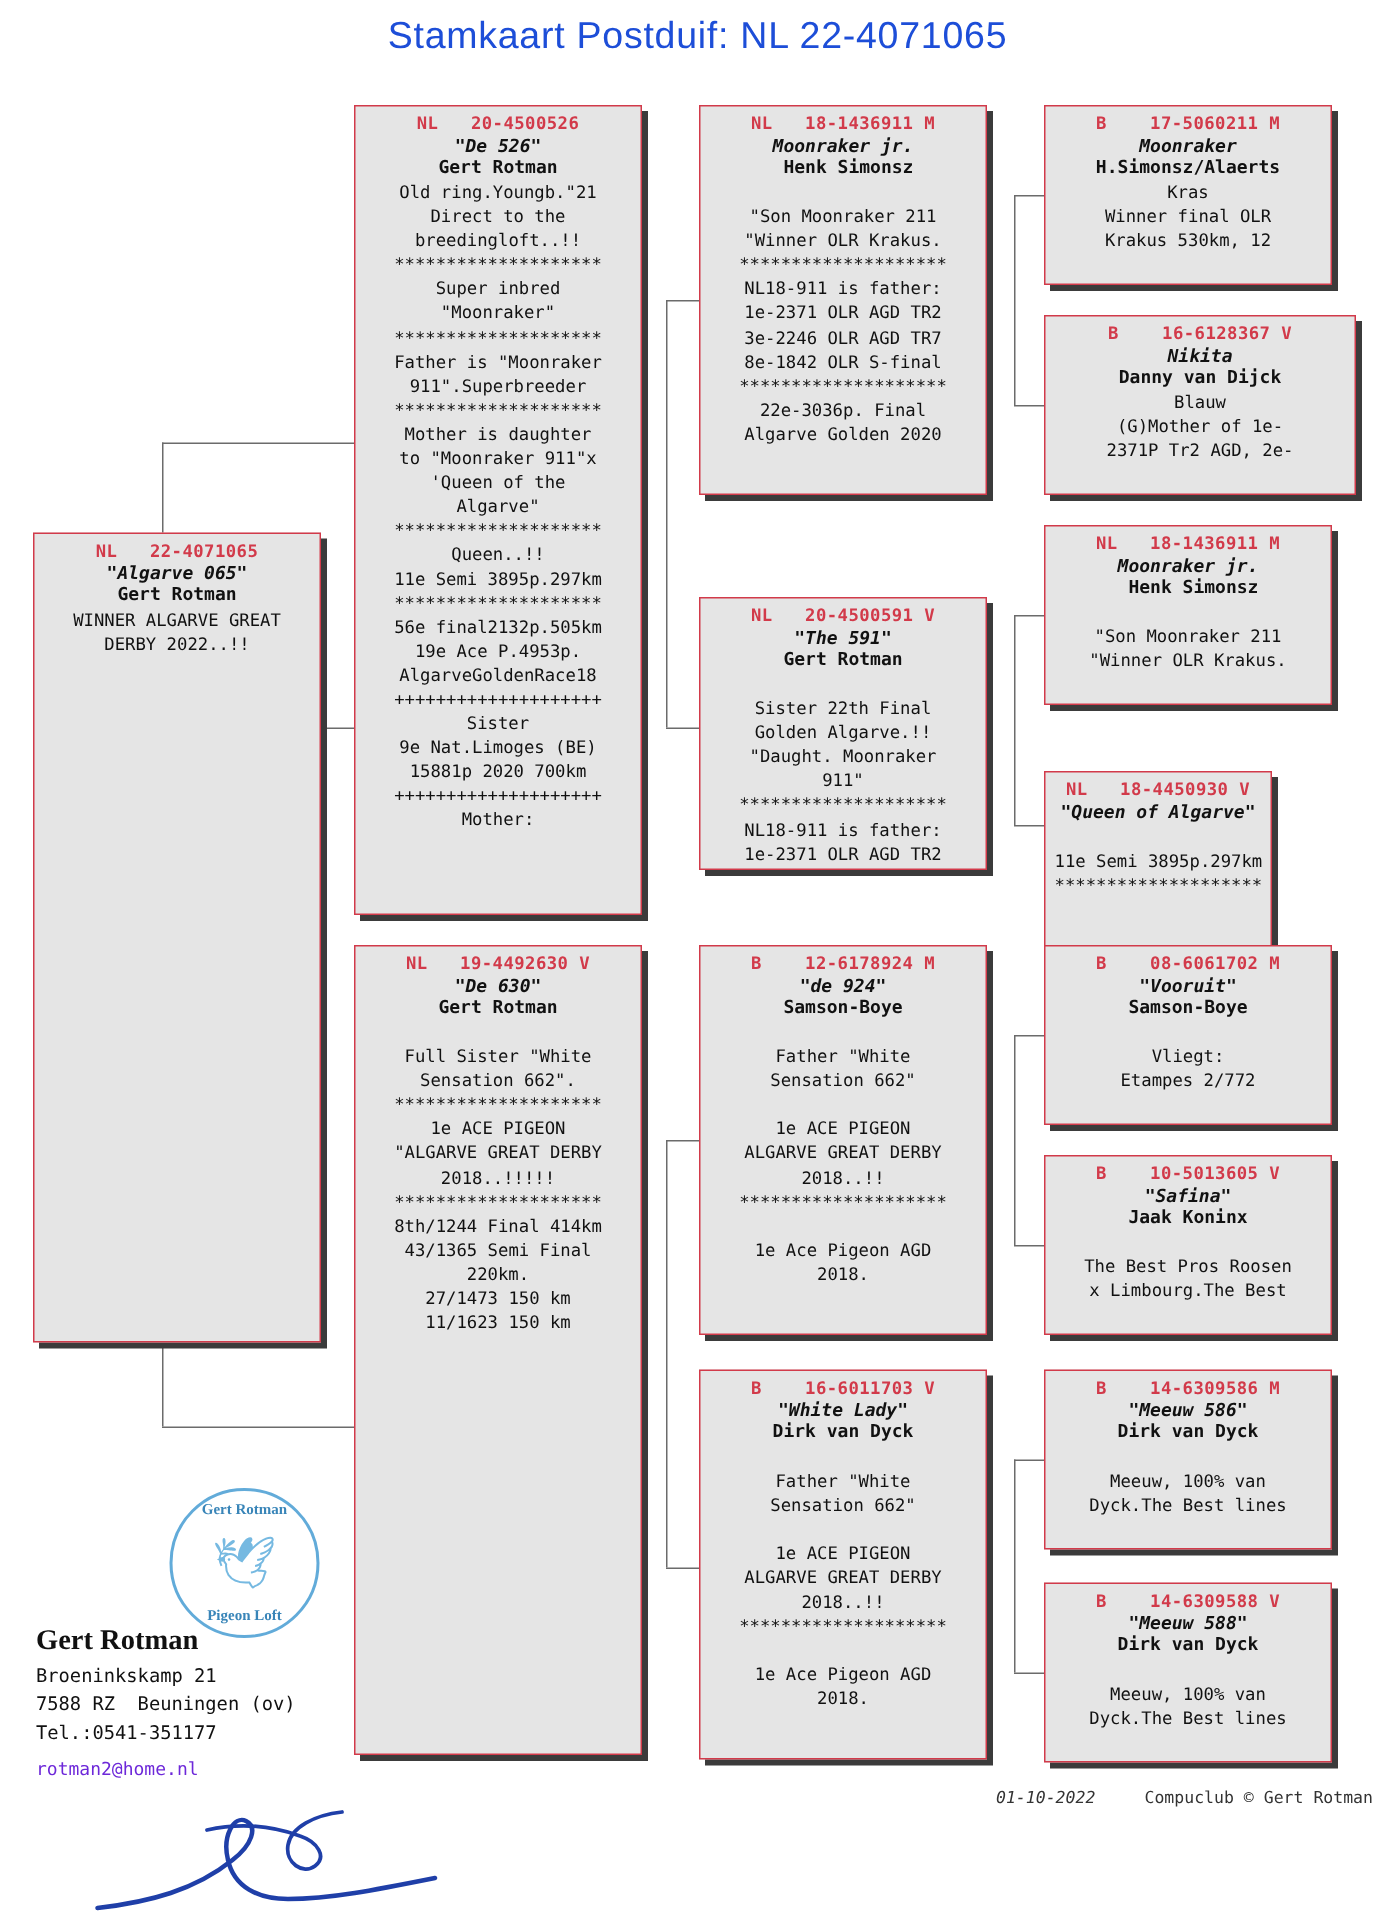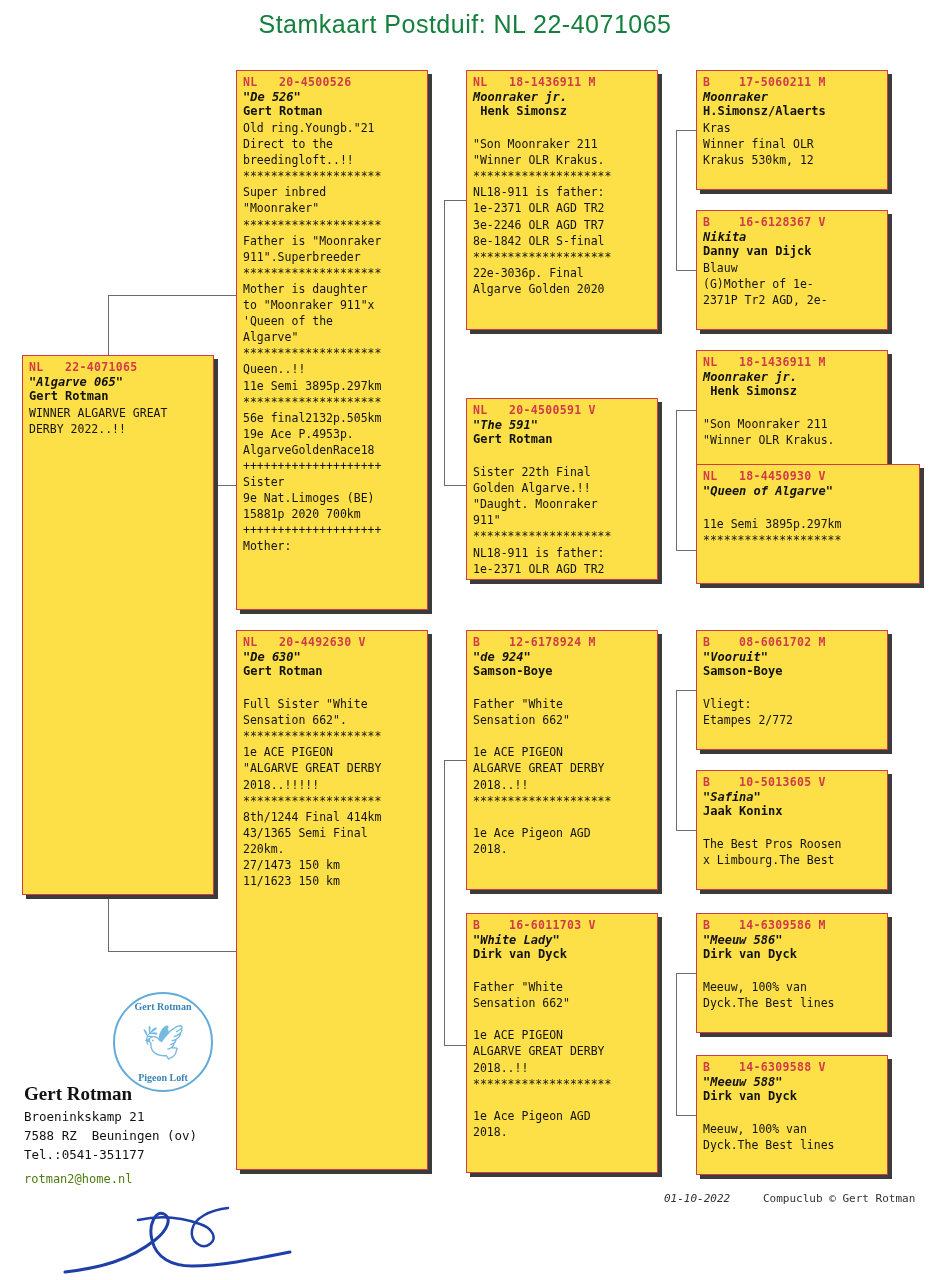--- a/index.html
+++ b/index.html
@@ -10,33 +10,34 @@
     position:relative;
     overflow:hidden;
   }
   .page{position:relative;width:930px;height:1280px;}
 
   .title{
     position:absolute;top:10px;left:0;width:930px;
     text-align:center;
     font-family:"Liberation Sans", sans-serif;
     font-size:25px;
-    color:#15803d;
+    color:#1d4ed8;
     letter-spacing:0.5px;
   }
 
   
   .card{
     position:absolute;
     box-sizing:border-box;
     border:1px solid #d23a4a;
-    background:#fde047;
+    background:#e5e5e5;
     box-shadow:4px 4px 0 #3b3b3b;
     padding:4px 6px 5px 6px;
     overflow:hidden;
+    text-align:center;
   }
   .ringline{
     font-size:11.5px;
     color:#d23a4a;
     letter-spacing:0.3px;
     white-space:pre;
     font-weight:bold;
   }
   .nick{
     font-size:12px;
@@ -99,21 +100,21 @@
   .breeder-addr{
     position:absolute;
     font-size:12.5px;
     color:#111;
     white-space:pre;
     line-height:1.5;
   }
   .breeder-mail{
     position:absolute;
     font-size:12px;
-    color:#4d7c0f;
+    color:#6d28d9;
     white-space:pre;
   }
   .foot-date{
     position:absolute;
     font-size:11px;
     font-style:italic;
     color:#333;
     white-space:pre;
     text-align:center;
   }
@@ -201,21 +202,21 @@
 AlgarveGoldenRace18
 ++++++++++++++++++++
 Sister
 9e Nat.Limoges (BE)
 15881p 2020 700km
 ++++++++++++++++++++
 Mother:</div>
   </div>
 
   <div class="card" style="left:236px;top:630px;width:192px;height:540px;">
-    <div class="ringline">NL   20-4492630 V</div>
+    <div class="ringline">NL   19-4492630 V</div>
     <div class="nick">"De 630"</div>
     <div class="owner">Gert Rotman</div>
     <div class="body tight">
 Full Sister "White
 Sensation 662".
 ********************
 1e ACE PIGEON
 "ALGARVE GREAT DERBY
 2018..!!!!!
 ********************
@@ -296,39 +297,39 @@
 
   <div class="card" style="left:696px;top:70px;width:192px;height:120px;">
     <div class="ringline">B    17-5060211 M</div>
     <div class="nick">Moonraker</div>
     <div class="owner">H.Simonsz/Alaerts</div>
     <div class="body tight">Kras
 Winner final OLR
 Krakus 530km, 12</div>
   </div>
 
-  <div class="card" style="left:696px;top:210px;width:192px;height:120px;">
+  <div class="card" style="left:696px;top:210px;width:208px;height:120px;">
     <div class="ringline">B    16-6128367 V</div>
     <div class="nick">Nikita</div>
     <div class="owner">Danny van Dijck</div>
     <div class="body tight">Blauw
 (G)Mother of 1e-
 2371P Tr2 AGD, 2e-</div>
   </div>
 
   <div class="card" style="left:696px;top:350px;width:192px;height:120px;">
     <div class="ringline">NL   18-1436911 M</div>
     <div class="nick">Moonraker jr.</div>
     <div class="owner"> Henk Simonsz</div>
     <div class="body tight">
 "Son Moonraker 211
 "Winner OLR Krakus.</div>
   </div>
 
-  <div class="card" style="left:696px;top:464px;width:224px;height:120px;">
+  <div class="card" style="left:696px;top:514px;width:152px;height:120px;">
     <div class="ringline">NL   18-4450930 V</div>
     <div class="nick">"Queen of Algarve"</div>
     <div class="owner"></div>
     <div class="body tight">
 11e Semi 3895p.297km
 ********************</div>
   </div>
 
   <div class="card" style="left:696px;top:630px;width:192px;height:120px;">
     <div class="ringline">B    08-6061702 M</div>

